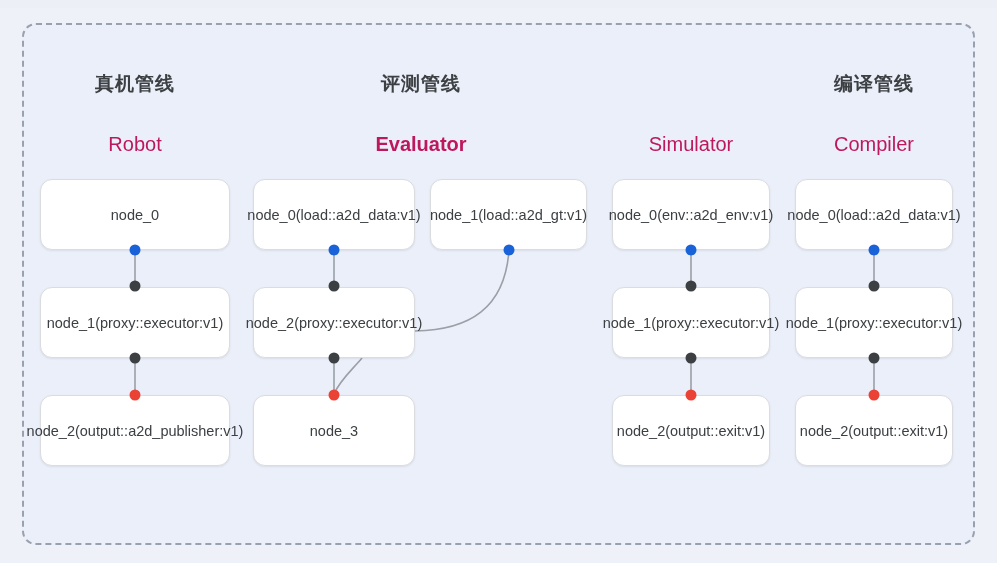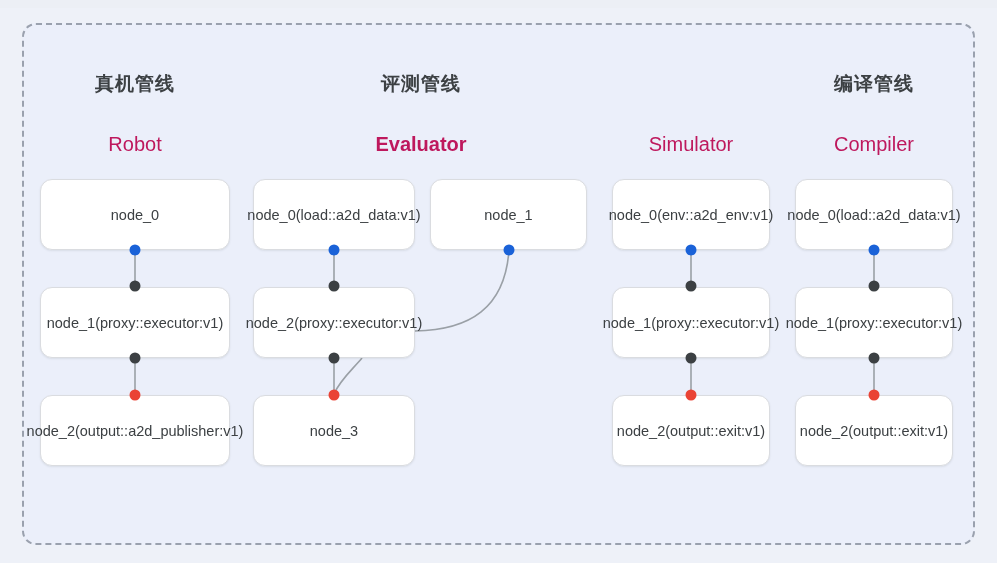--- a/index.html
+++ b/index.html
@@ -143,20 +143,21 @@
   <div class="port black" style="left:135px; top:278px;"></div>
   <div class="port black" style="left:135px; top:350px;"></div>
   <div class="port red" style="left:135px; top:387px;"></div>
 
   <div class="node" style="left:253px; top:171px; width:162px; height:71px;">
     <div class="n-name">node_0</div>
     <div class="n-type">(load::a2d_data:v1)</div>
   </div>
   <div class="node" style="left:430px; top:171px; width:157px; height:71px;">
     <div class="n-name">node_1</div>
+    <div class="n-type">(load::a2d_gt:v1)</div>
   </div>
   <div class="node" style="left:253px; top:279px; width:162px; height:71px;">
     <div class="n-name">node_2</div>
     <div class="n-type">(proxy::executor:v1)</div>
   </div>
   <div class="node" style="left:253px; top:387px; width:162px; height:71px;">
     <div class="n-name">node_3</div>
   </div>
   <div class="port blue" style="left:334px; top:242px;"></div>
   <div class="port blue" style="left:509px; top:242px;"></div>

